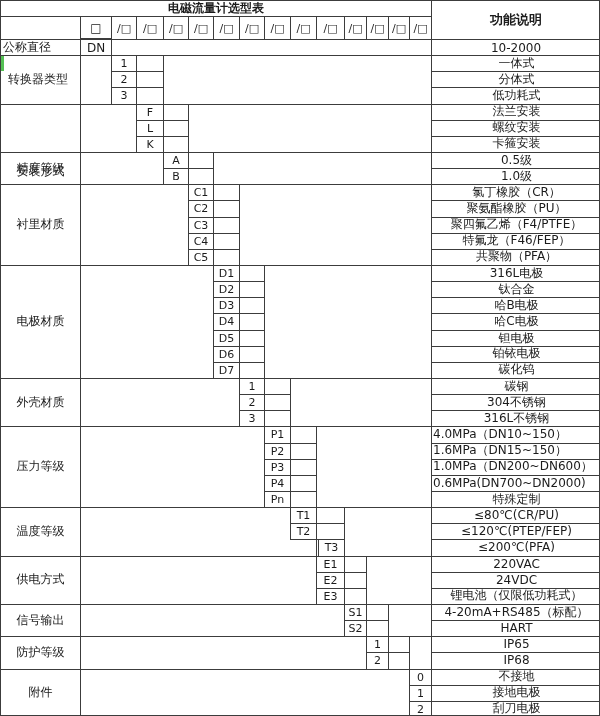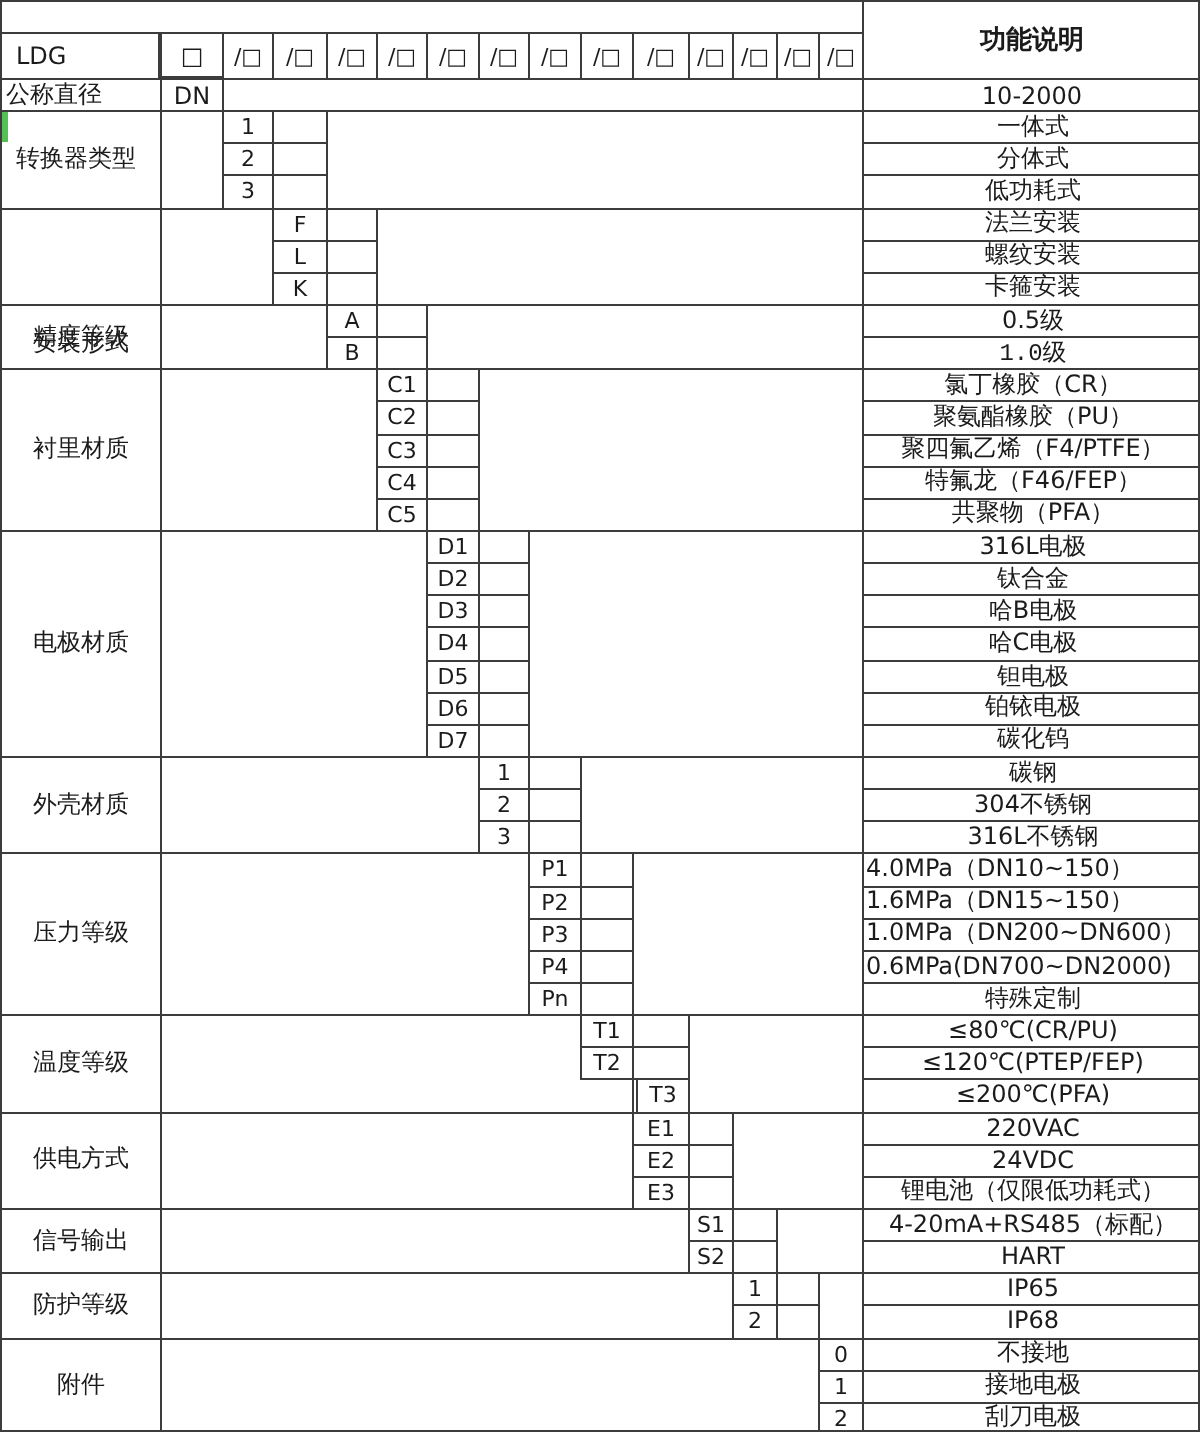--- a/index.html
+++ b/index.html
@@ -17,23 +17,23 @@
        display:flex;align-items:center;justify-content:center;
        font-size:11px;overflow:hidden;}
   .artifact{position:absolute;}
 </style>
 </head>
 <body>
 
 <div id="stage">
   <div class="tbl">
 
+    <div class="cell ctr hdr" style="left:0;top:0;width:430px;height:15px;font-size:12px;">电磁流量计选型表</div>
     <div class="cell ctr hdr" style="left:430px;top:0;width:170px;height:38px;">功能说明</div>
 
-    <div class="cell lft txt" style="left:0;top:15px;width:79px;height:23px;padding-left:7px;border-right:1px solid #3c3c3c;">LDG</div>
     <div class="box" style="left:79px;top:15px;width:32px;height:23px;font-size:12px;">□</div>
     <div id="slots">
         <div class="box" style="left:110px;top:15px;width:26px;height:24px;font-size:11px;">/□</div>
         <div class="box" style="left:135px;top:15px;width:28px;height:24px;font-size:11px;">/□</div>
         <div class="box" style="left:162px;top:15px;width:26px;height:24px;font-size:11px;">/□</div>
         <div class="box" style="left:187px;top:15px;width:26px;height:24px;font-size:11px;">/□</div>
         <div class="box" style="left:212px;top:15px;width:27px;height:24px;font-size:11px;">/□</div>
         <div class="box" style="left:238px;top:15px;width:26px;height:24px;font-size:11px;">/□</div>
         <div class="box" style="left:263px;top:15px;width:27px;height:24px;font-size:11px;">/□</div>
         <div class="box" style="left:289px;top:15px;width:27px;height:24px;font-size:11px;">/□</div>
@@ -91,21 +91,21 @@
         <div class="hline" style="left:0.00px;top:151.00px;width:600.00px;height:1px;"></div>
         <div class="cell ctr txt" style="left:0;top:151.00px;width:79px;height:32.29px;">精度等级</div>
         <div class="vline" style="left:79.00px;top:151.00px;width:1px;height:32.29px;"></div>
         <div class="box" style="left:162px;top:151.00px;width:26px;height:17.14px;">A</div>
         <div class="box" style="left:187px;top:151.00px;width:26px;height:17.14px;"></div>
         <div class="cell ctr txt" style="left:431px;top:151.00px;width:169px;height:16.14px;">0.5级</div>
         <div class="hline" style="left:162.00px;top:167.14px;width:50.00px;height:1px;"></div>
         <div class="hline" style="left:430.00px;top:167.14px;width:170.00px;height:1px;"></div>
         <div class="box" style="left:162px;top:167.14px;width:26px;height:17.14px;">B</div>
         <div class="box" style="left:187px;top:167.14px;width:26px;height:17.14px;"></div>
-        <div class="cell ctr txt" style="left:431px;top:167.14px;width:169px;height:16.14px;font-family:Liberation Mono, monospace;">1.0级</div>
+        <div class="cell ctr txt" style="left:431px;top:167.14px;width:169px;height:16.14px;">1.0级</div>
         <div class="hline" style="left:0.00px;top:183.29px;width:600.00px;height:1px;"></div>
         <div class="cell ctr txt" style="left:0;top:183.29px;width:79px;height:80.71px;">衬里材质</div>
         <div class="vline" style="left:79.00px;top:183.29px;width:1px;height:80.71px;"></div>
         <div class="box" style="left:187px;top:183.29px;width:26px;height:17.14px;">C1</div>
         <div class="box" style="left:212px;top:183.29px;width:27px;height:17.14px;"></div>
         <div class="cell ctr txt" style="left:431px;top:183.29px;width:169px;height:16.14px;">氯丁橡胶（CR）</div>
         <div class="hline" style="left:187.00px;top:199.43px;width:51.00px;height:1px;"></div>
         <div class="hline" style="left:430.00px;top:199.43px;width:170.00px;height:1px;"></div>
         <div class="box" style="left:187px;top:199.43px;width:26px;height:17.14px;">C2</div>
         <div class="box" style="left:212px;top:199.43px;width:27px;height:17.14px;"></div>

